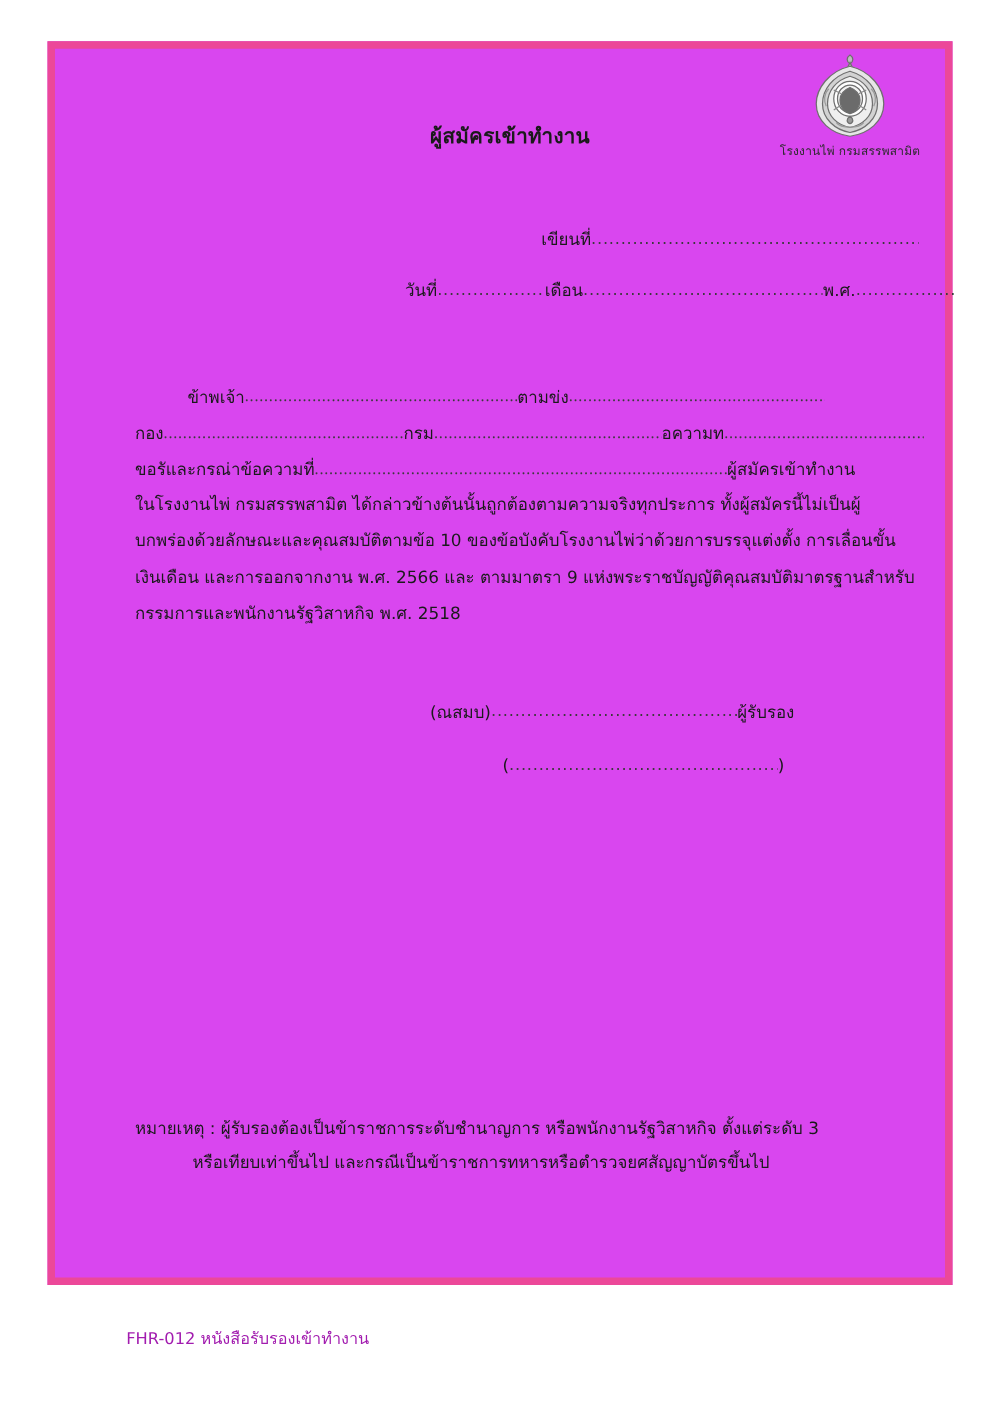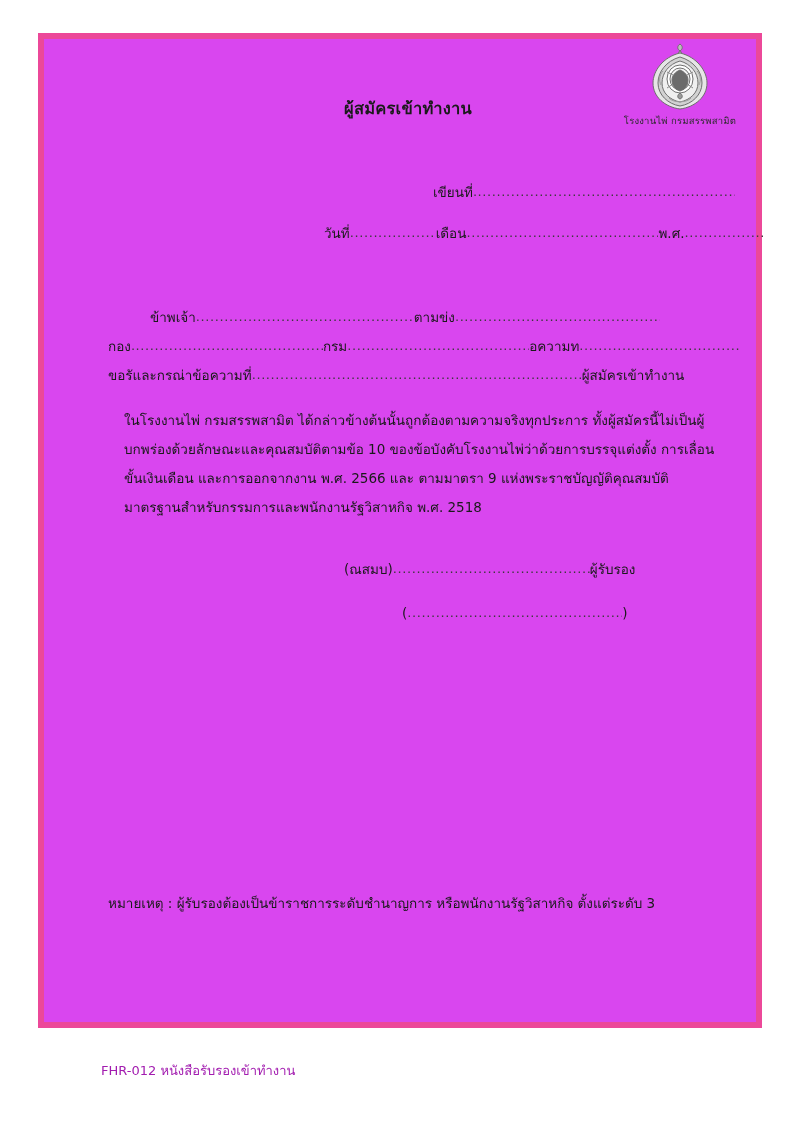--- a/index.html
+++ b/index.html
@@ -116,20 +116,21 @@
     top: 264px;
     width: 620px;
     font-size: 13.5px;
     line-height: 29px;
   }
   .fline {
     white-space: nowrap;
     display: flex;
     align-items: center;
     height: 29px;
+    font-family: Liberation Serif, serif;
   }
   .fline .indent { display: inline-block; width: 42px; flex: 0 0 42px; }
 
   .l1 .dA { width: 218px; }
   .l1 .dB { width: 205px; }
 
   .l2 .dA { width: 192px; }
   .l2 .dB { width: 182px; }
   .l2 .dC { width: 160px; }
 
@@ -137,21 +138,21 @@
 
   .para {
     position: absolute;
     left: 64px;
     top: 351px;
     width: 624px;
     font-size: 13.5px;
     line-height: 29px;
     text-align: left;
   }
-  .para p { margin: 16px; }
+  .para p { margin: 0; }
 
   
   .sign-block {
     position: absolute;
     left: 300px;
     top: 519px;
     width: 400px;
     font-size: 13.5px;
   }
   .sign-line {
@@ -277,18 +278,19 @@
       </div>
       <div class="paren-line">
         <span class="lbl">(</span>
         <span class="dots">................................................................................................................................................................</span>
         <span class="lbl">)</span>
       </div>
     </div>
 
     <div class="note-block">
       <div class="note-l1">หมายเหตุ : ผู้รับรองต้องเป็นข้าราชการระดับชำนาญการ หรือพนักงานรัฐวิสาหกิจ ตั้งแต่ระดับ 3</div>
+      <div class="note-l2">หรือเทียบเท่าขึ้นไป และกรณีเป็นข้าราชการทหารหรือตำรวจยศสัญญาบัตรขึ้นไป</div>
     </div>
 
   </div>
 </div>
 
 <div class="footer-code">FHR-012 หนังสือรับรองเข้าทำงาน</div>
 
 </body></html>

